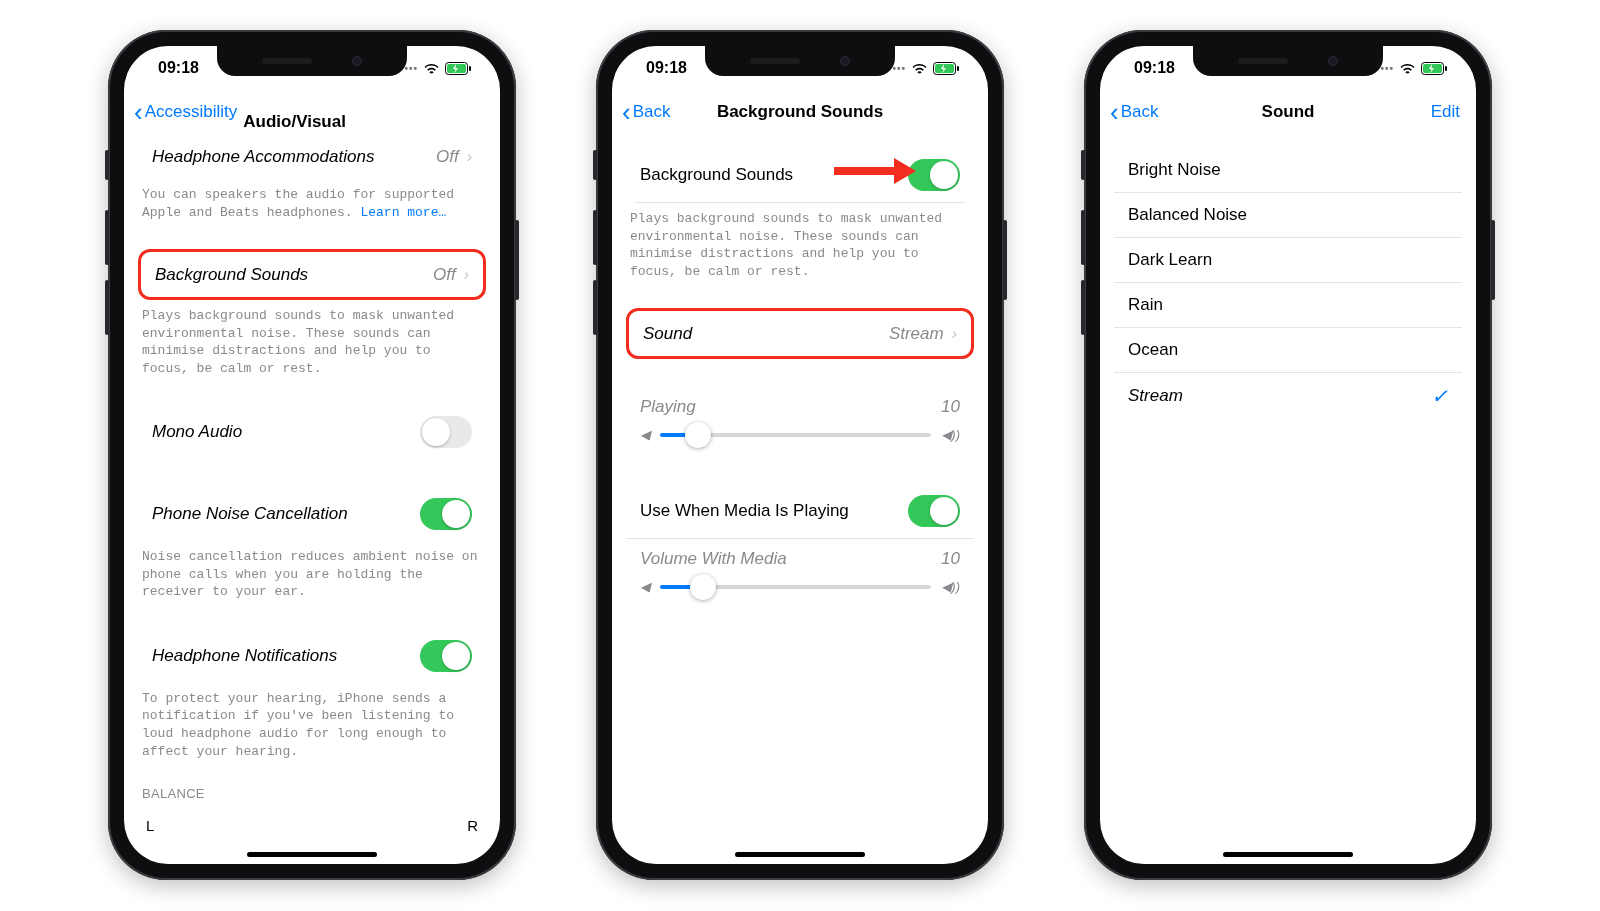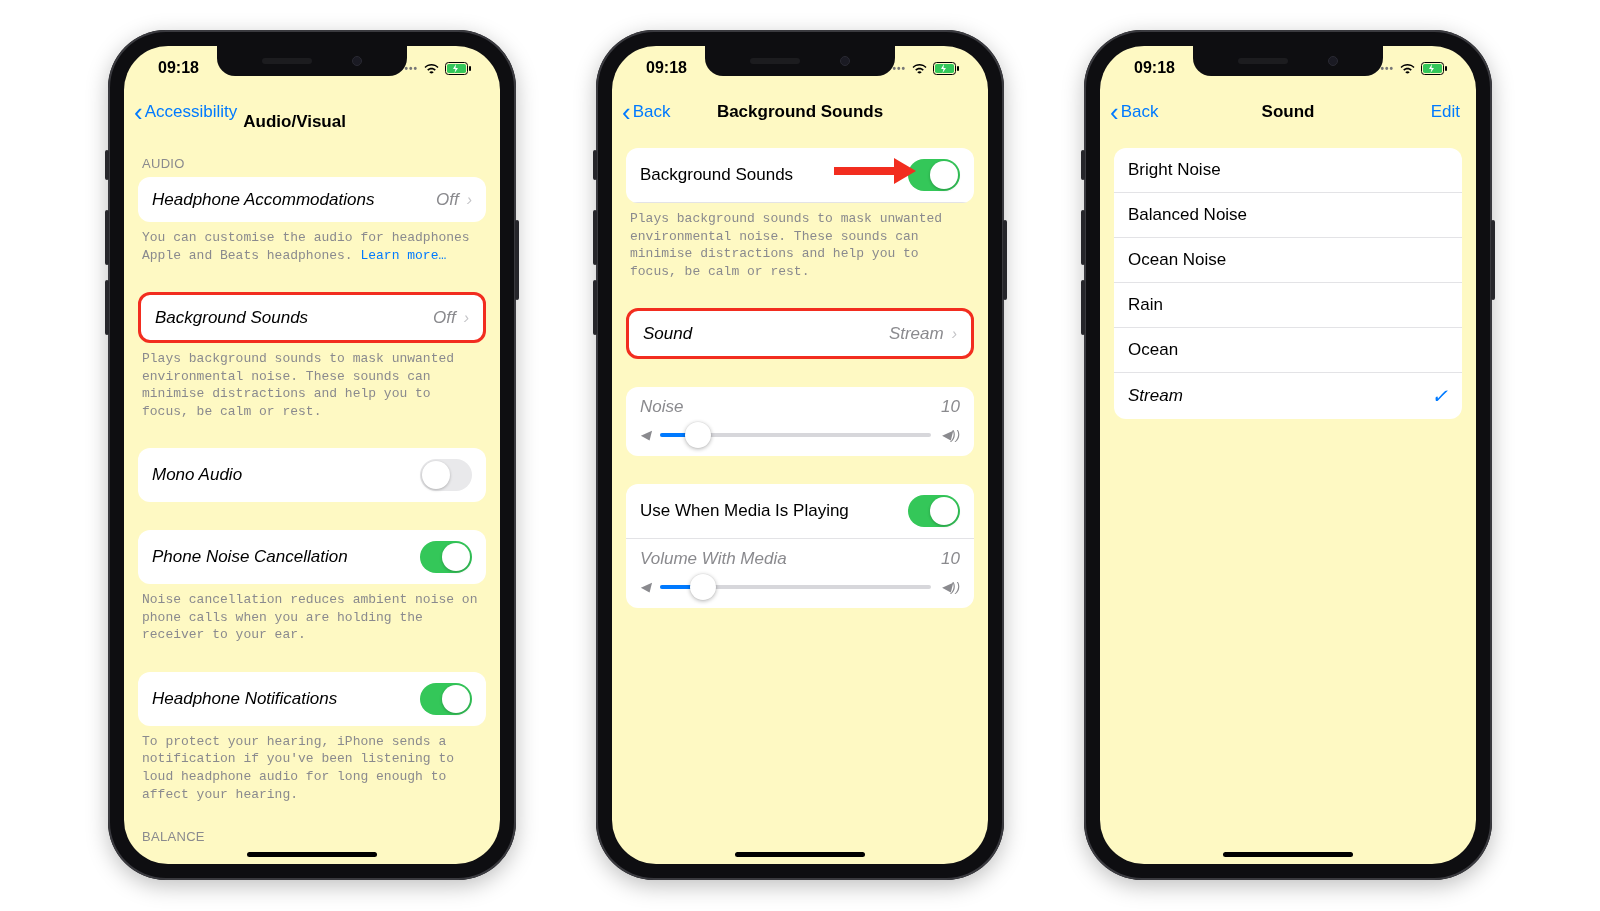--- a/index.html
+++ b/index.html
@@ -21,21 +21,21 @@
   position: relative;
   box-shadow: inset 0 0 0 2px #3a3a3f, 0 6px 22px rgba(0,0,0,0.25);
 }
 .side-btn { position: absolute; background:#26262b; border-radius:4px; }
 .side-l1 { left:-3px; top:120px; width:4px; height:30px; }
 .side-l2 { left:-3px; top:180px; width:4px; height:55px; }
 .side-l3 { left:-3px; top:250px; width:4px; height:55px; }
 .side-r1 { right:-3px; top:190px; width:4px; height:80px; }
 .screen {
   width: 100%; height: 100%;
-  background: #fef9c3;
+  background: #ffffff;
   border-radius: 44px;
   overflow: hidden;
   position: relative;
   display: flex; flex-direction: column;
 }
 .notch {
   position:absolute; top:0; left:50%; transform:translateX(-50%);
   width:190px; height:30px; background:#0e0e11;
   border-bottom-left-radius:18px; border-bottom-right-radius:18px;
   z-index:10; display:flex; align-items:center; justify-content:center; gap:40px;
@@ -135,29 +135,28 @@
       </div>
     </div>
     <div class="nav-bar">
       <div class="nav-back">
         <span class="chev">‹</span>
         <span>Accessibility</span>
       </div>
       <div class="nav-title left-title">Audio/Visual</div>
     </div>
     <div class="content">
-      <div class="section-hdr">AUDIO</div>
       <div class="group">
         <div class="row">
           <span class="label">Headphone Accommodations</span>
           <span class="val">Off</span>
           <span class="chevron">›</span>
         </div>
       </div>
-      <div class="footer-txt"><span>You can customise the audio for headphones Apple and Beats headphones. </span><a>Learn more…</a></div>
+      <div class="footer-txt"><span>You can speakers the audio for supported Apple and Beats headphones. </span><a>Learn more…</a></div>
       <div class="spacer-md"></div>
       <div class="group highlight">
         <div class="row" style="border:none">
           <span class="label">Background Sounds</span>
           <span class="val">Off</span>
           <span class="chevron">›</span>
         </div>
       </div>
       <div class="footer-txt">Plays background sounds to mask unwanted environmental noise. These sounds can minimise distractions and help you to focus, be calm or rest.</div>
       <div class="spacer-md"></div>
@@ -255,21 +254,21 @@
         <div class="row" style="border:none">
           <span class="label">Sound</span>
           <span class="val">Stream</span>
           <span class="chevron">›</span>
         </div>
       </div>
       <div class="spacer-md"></div>
       <div class="group">
         <div class="row slider-row">
           <div class="slider-top">
-            <span>Noise</span>
+            <span>Playing</span>
             <span>10</span>
           </div>
           <div class="slider-track">
             <span class="spk">◀</span>
             <div class="track">
               <div class="fill" style="width:14%"></div>
               <div class="thumb" style="left:14%"></div>
             </div>
             <span class="spk">◀))</span>
           </div>
@@ -343,21 +342,21 @@
     <div class="content">
       <div class="spacer-sm"></div>
       <div class="group" id="sound-list">
           <div class="row">
             <span class="label">Bright Noise</span>
           </div>
           <div class="row">
             <span class="label">Balanced Noise</span>
           </div>
           <div class="row">
-            <span class="label">Ocean Noise</span>
+            <span class="label">Dark Learn</span>
           </div>
           <div class="row">
             <span class="label">Rain</span>
           </div>
           <div class="row">
             <span class="label">Ocean</span>
           </div>
           <div class="row">
             <span class="label">Stream</span>
             <span class="check">✓</span>

